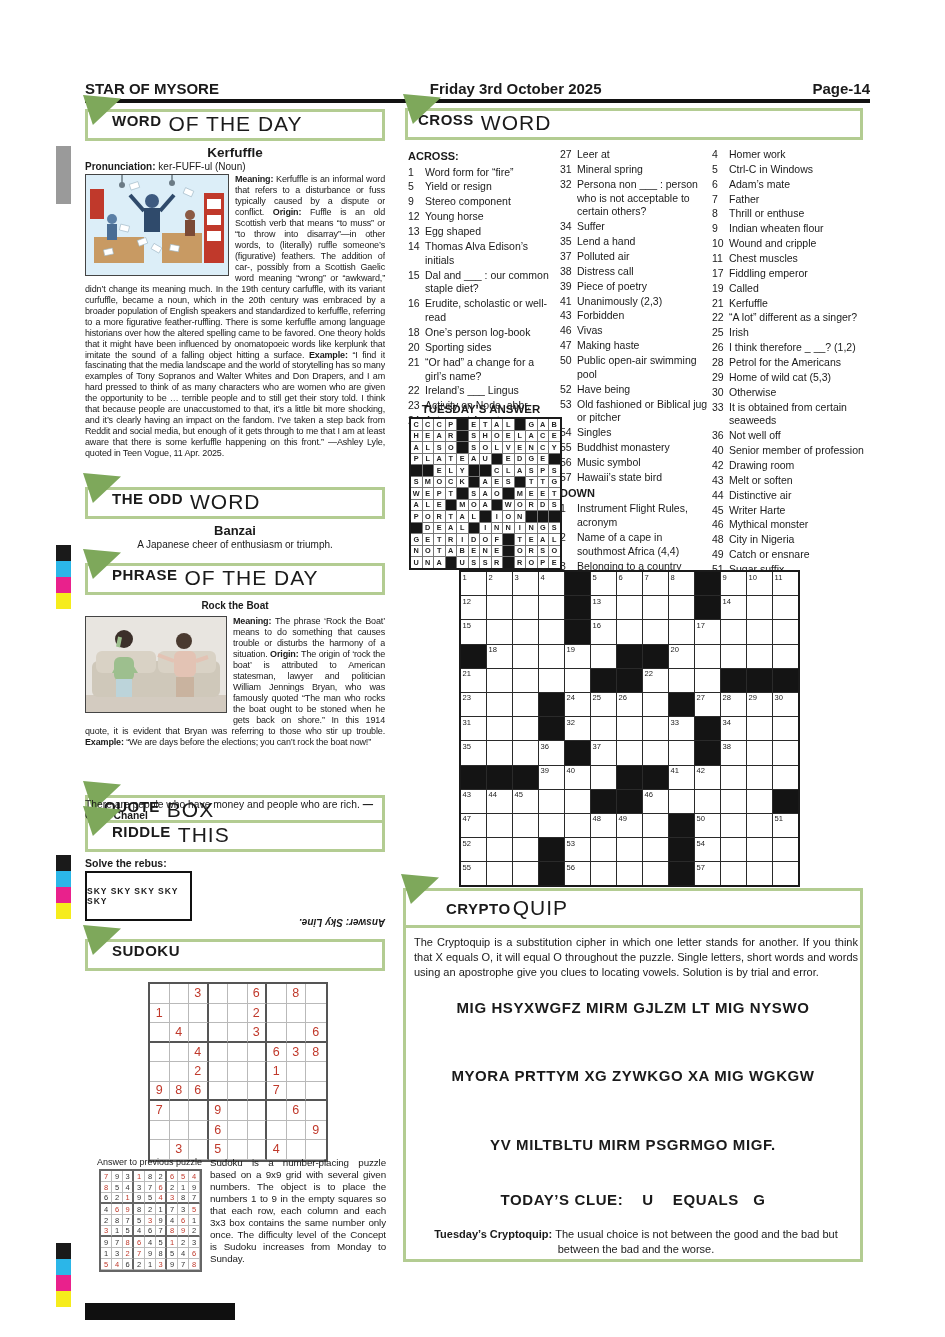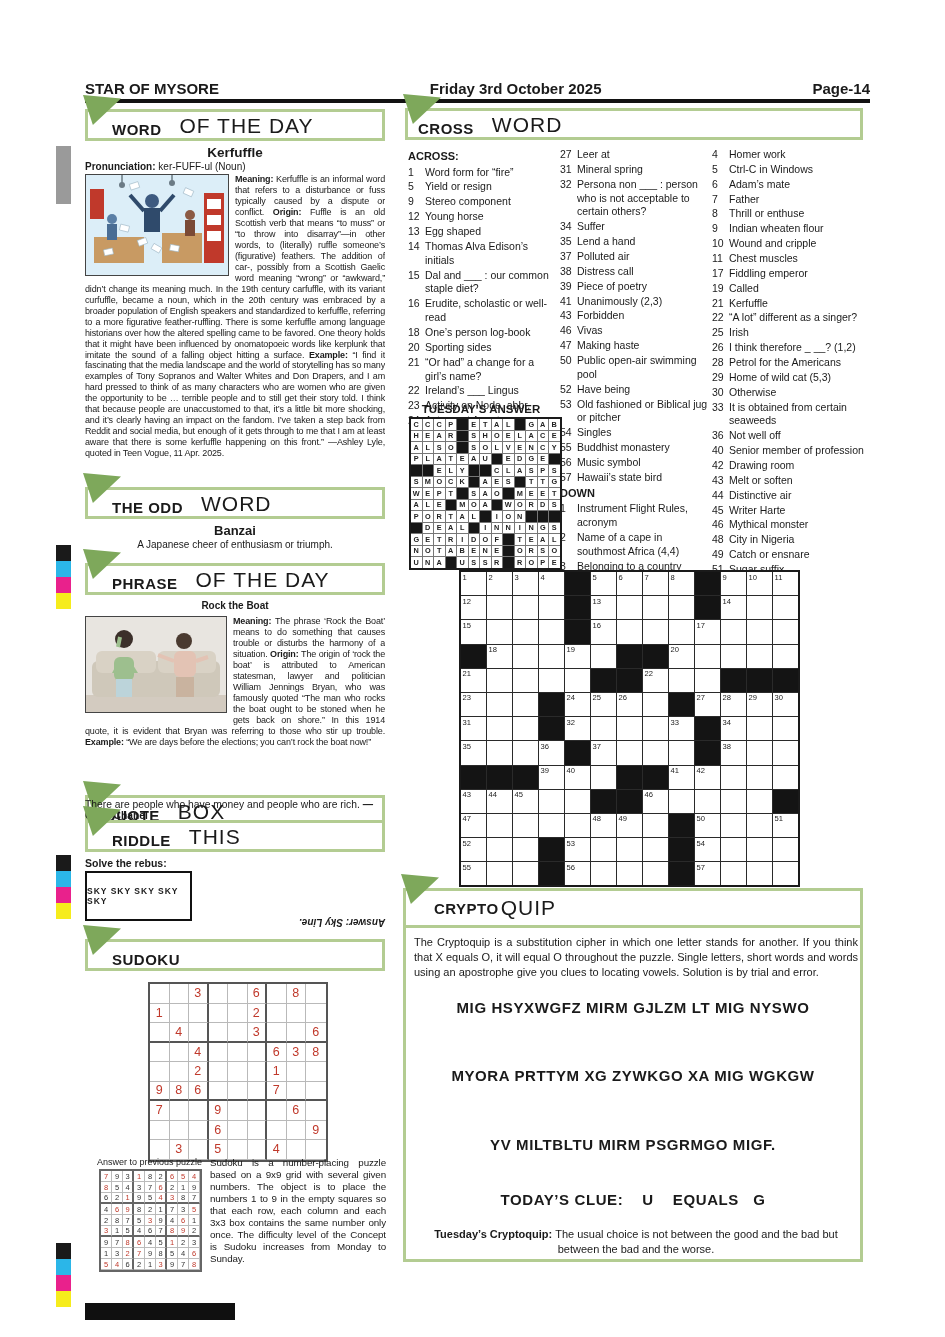--- a/index.html
+++ b/index.html
@@ -6,26 +6,26 @@
   #page{position:relative;width:945px;height:1337px;background:#fff;margin:0 auto;
         font-family:"Liberation Sans",sans-serif;color:#1a1a1a;overflow:hidden;}
   :root{--green:#b3cc92;--fold:#7ea85b;--red:#c0392b;}
 
   
   #mast{position:absolute;left:85px;top:80px;width:785px;display:flex;justify-content:space-between;
         font-weight:bold;font-size:15px;}
   #mastline{position:absolute;left:85px;top:99px;width:785px;height:4px;background:#121212;}
 
   
-  .secbox{position:absolute;border:3px solid var(--green);background:#fff;display:flex;align-items:flex-end;
+  .secbox{position:absolute;border:3px solid var(--green);background:#fff;display:flex;align-items:flex-start;
           padding-left:24px;box-sizing:border-box;}
   .fold{position:absolute;width:38px;height:30px;left:-5px;top:-17px;background:var(--fold);
         clip-path:polygon(0 0,100% 12%,26% 100%);}
   .t-bold{font-weight:900;font-size:15px;letter-spacing:.5px;}
-  .t-light{font-size:21px;font-weight:400;letter-spacing:1px;margin-left:18px;white-space:nowrap;}
+  .t-light{font-size:21px;font-weight:400;letter-spacing:1px;margin-left:7px;white-space:nowrap;}
 
   .abs{position:absolute;}
   .ctr{text-align:center;}
   .bodytxt{font-size:9px;line-height:1.22;letter-spacing:-0.15px;text-align:justify;overflow:hidden;}
   .lbl{font-weight:bold;}
 
   
   #wod-body img, .illus{border:1px solid #444;}
   .float-illus{float:left;margin:0 6px 2px 0;}
 
@@ -67,21 +67,21 @@
   
   #xgrid{display:grid;grid-template-columns:repeat(13,25px);grid-auto-rows:23.2px;gap:1px;
          background:#2a2a2a;border:2px solid #1a1a1a;width:fit-content;}
   .xcell{background:#fff;position:relative;}
   .xcell.blk{background:#141414;}
   .xnum{position:absolute;left:1.5px;top:0.5px;font-size:7.6px;color:#222;}
 
   
   #crypto-box{border:3px solid var(--green);box-sizing:border-box;}
   #crypto-head{position:absolute;left:0;top:0;width:100%;height:37px;border-bottom:3px solid var(--green);
-               display:flex;align-items:center;padding-left:28px;box-sizing:border-box;}
+               display:flex;align-items:center;padding-left:40px;box-sizing:border-box;}
   .cipher{position:absolute;width:100%;text-align:center;font-weight:bold;font-size:15px;letter-spacing:.6px;}
   #crypto-clue{white-space:pre;}
   #crypto-tue{font-size:11px;line-height:1.35;}
 
   
   .regstack{position:absolute;left:56px;width:15px;}
   .regstack div{height:16px;width:15px;}
   .greybar{position:absolute;left:56px;width:15px;background:#9a9a9a;}
   #bottom-bar{position:absolute;left:85px;top:1303px;width:150px;height:17px;background:#101010;}
 </style>

